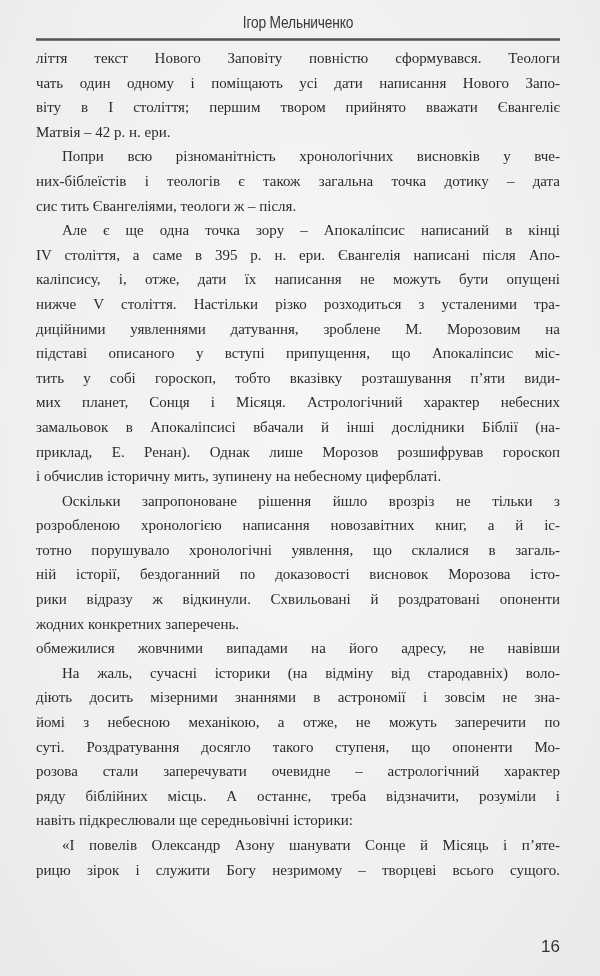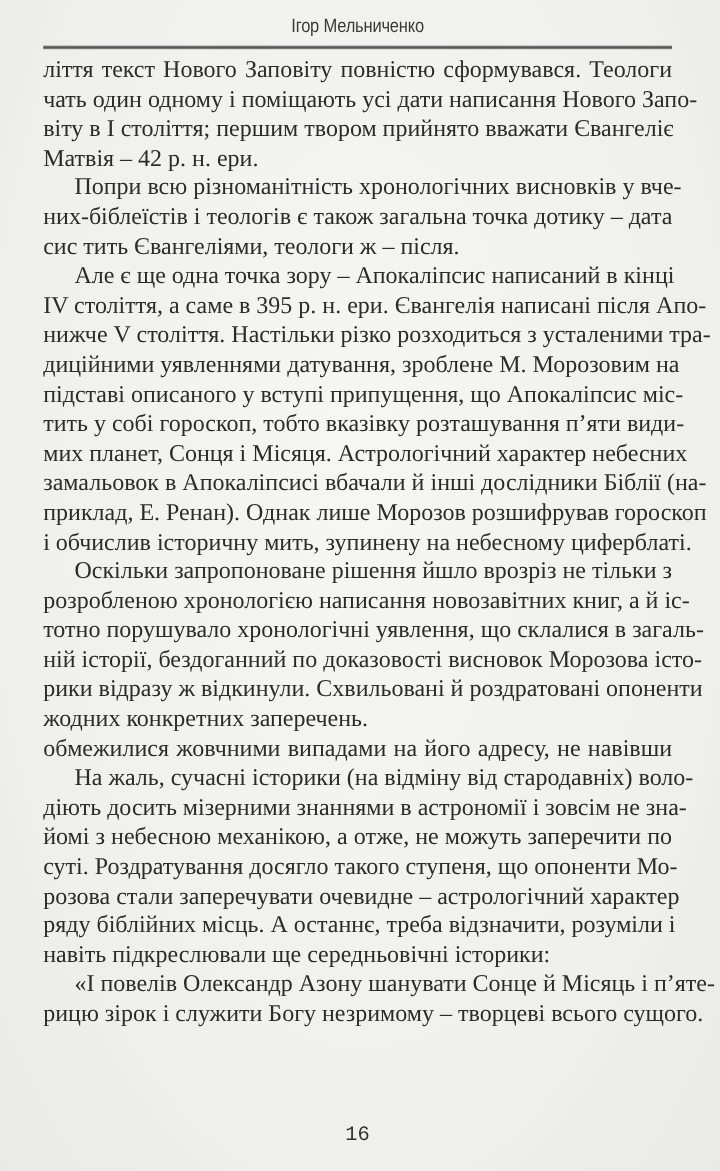--- a/index.html
+++ b/index.html
@@ -19,34 +19,34 @@
       color: #3a3a3a;
       transform: scaleX(0.86);
     }
     .head-rule {
       position: absolute; left: 0; right: 0; top: 38px; height: 3px;
       background: linear-gradient(#8a8a8a, #555 50%, #8a8a8a);
     }
     .body-text {
       position: absolute; left: 0; top: 46px; width: 524px;
       font-family: "Liberation Serif", serif;
-      font-size: 20px; line-height: 24.6px;
+      font-size: 15px; line-height: 24.6px;
       color: #2b2b2b;
     }
     .line {
       display: block; white-space: nowrap;
       text-align: justify; text-align-last: justify;
       height: 24.6px;
     }
     .line.last { text-align-last: left; }
     .line.indent { padding-left: 26px; }
     .folio {
       position: absolute; left: 0; right: 0; top: 937px;
-      text-align: center;
-      font-family: Liberation Mono, monospace;
+      text-align: right;
+      font-family: Liberation Sans, sans-serif;
       font-size: 17px; color: #333;
     }
   </style>
 </head>
 <body>
 
 <div class="page">
   <div class="running-head">Ігор Мельниченко</div>
   <div class="head-rule"></div>
 
@@ -58,20 +58,21 @@
         <span class="line last">Матвія – 42 р. н. ери.</span>
       </div>
       <div>
         <span class="line indent">Попри всю різноманітність хронологічних висновків у вче-</span>
         <span class="line">них-біблеїстів і теологів є також загальна точка дотику – дата</span>
         <span class="line last">сис тить Євангеліями, теологи ж – після.</span>
       </div>
       <div>
         <span class="line indent">Але є ще одна точка зору – Апокаліпсис написаний в кінці</span>
         <span class="line">IV століття, а саме в 395 р. н. ери. Євангелія написані після Апо-</span>
+        <span class="line">каліпсису, і, отже, дати їх написання не можуть бути опущені</span>
         <span class="line">нижче V століття. Настільки різко розходиться з усталеними тра-</span>
         <span class="line">диційними уявленнями датування, зроблене М. Морозовим на</span>
         <span class="line">підставі описаного у вступі припущення, що Апокаліпсис міс-</span>
         <span class="line">тить у собі гороскоп, тобто вказівку розташування п’яти види-</span>
         <span class="line">мих планет, Сонця і Місяця. Астрологічний характер небесних</span>
         <span class="line">замальовок в Апокаліпсисі вбачали й інші дослідники Біблії (на-</span>
         <span class="line">приклад, Е. Ренан). Однак лише Морозов розшифрував гороскоп</span>
         <span class="line last">і обчислив історичну мить, зупинену на небесному циферблаті.</span>
       </div>
       <div>

